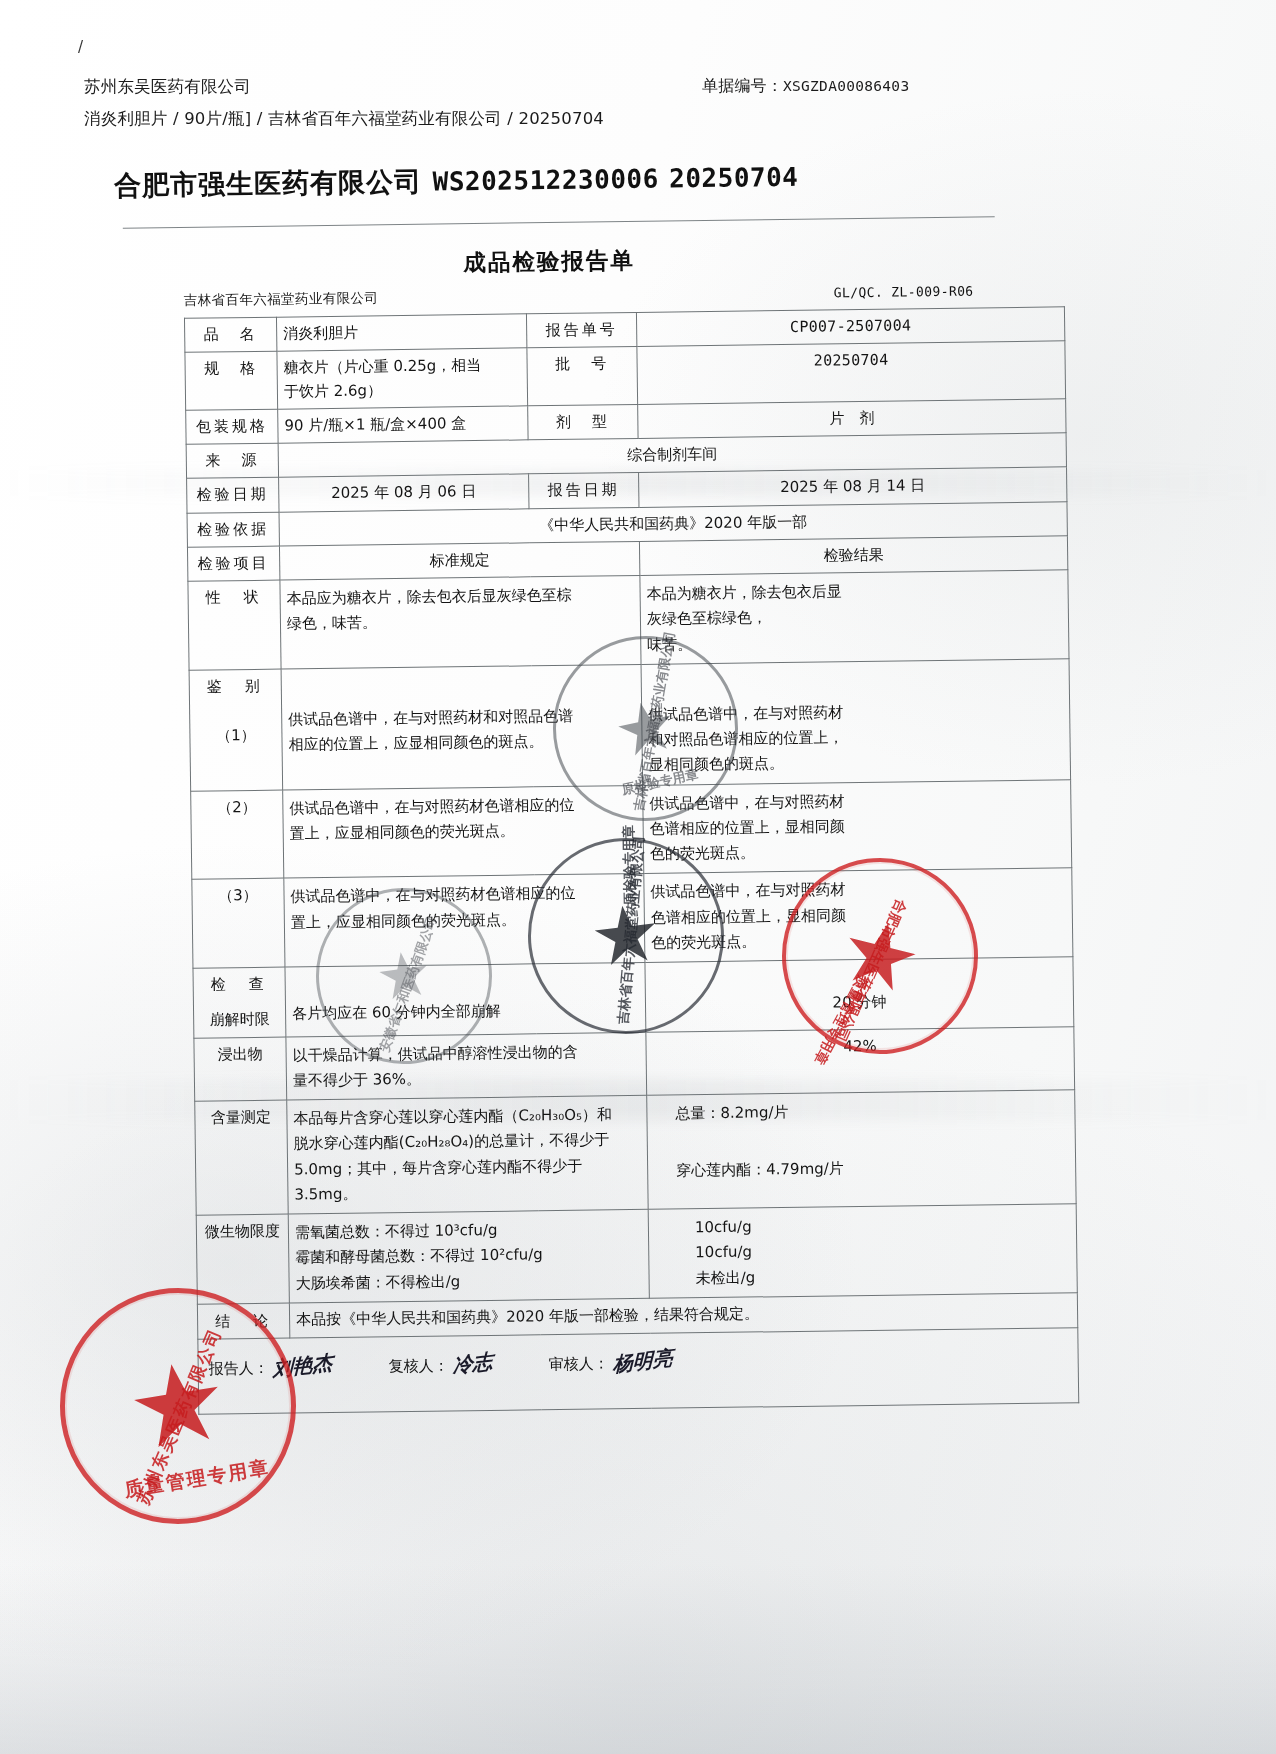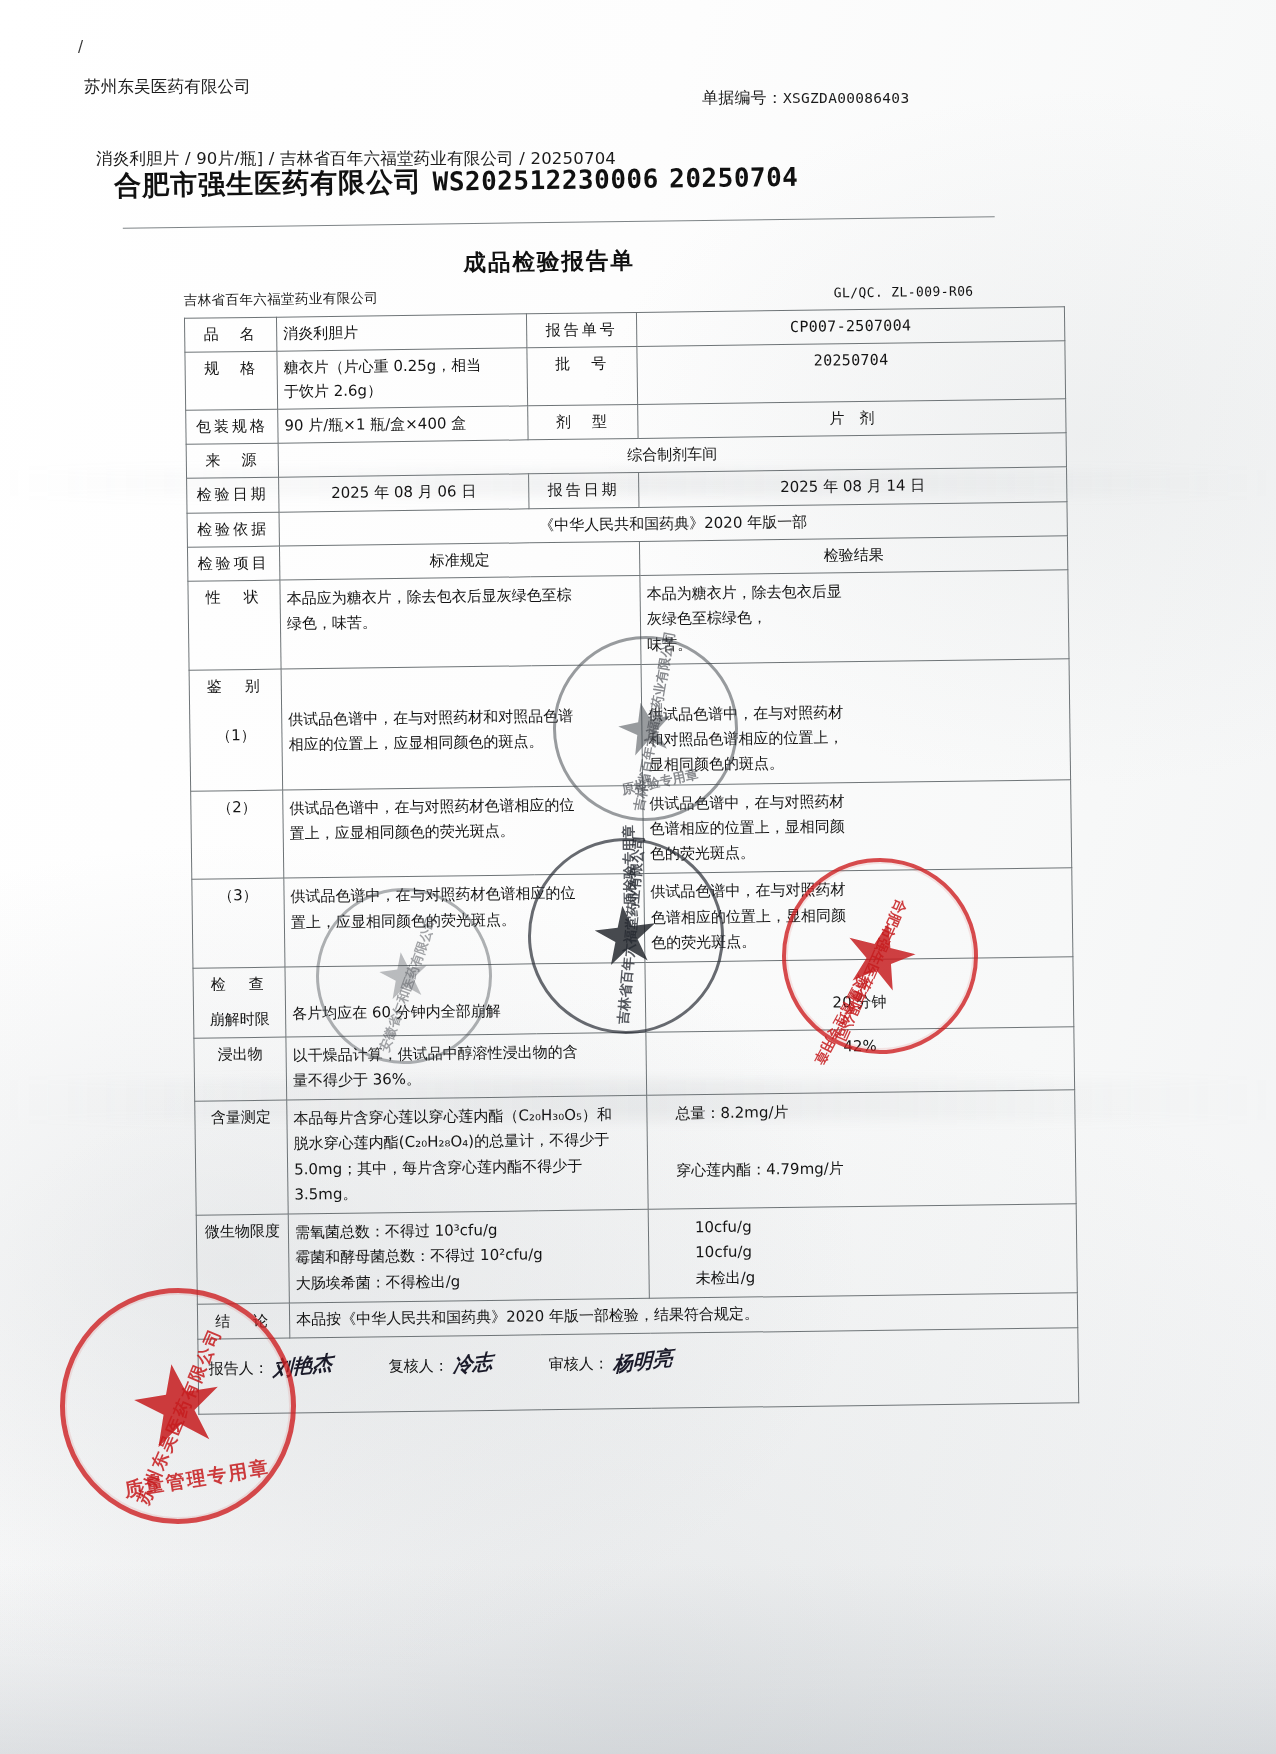--- a/index.html
+++ b/index.html
@@ -41,22 +41,22 @@
     color: #333;
   }
   .hdr {
     position: absolute;
     font-size: 16.5px;
     color: #1b1b1b;
     letter-spacing: 0.2px;
     white-space: nowrap;
   }
   .hdr-line1 { left: 84px; top: 76px; }
-  .hdr-line2 { left: 96px; top: 108px; margin-top: 40px; }
-  .hdr-right { left: 702px; top: 88px; font-size: 16px; }
+  .hdr-line2 { left: 84px; top: 108px; }
+  .hdr-right { left: 702px; top: 76px; font-size: 16px; }
   .hdr-right .mono {
     font-family: "DejaVu Sans Mono", "Liberation Mono", monospace;
     letter-spacing: 0.3px;
   }
 
   
   .form {
     position: absolute;
     left: 96px;
     top: 168px;

